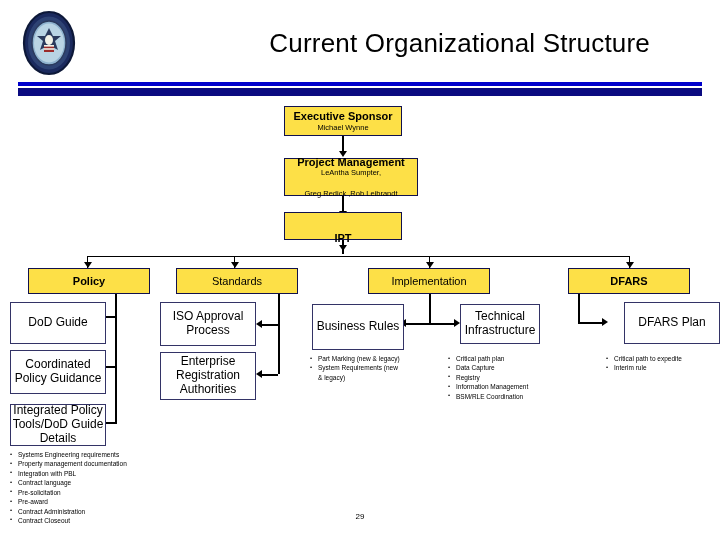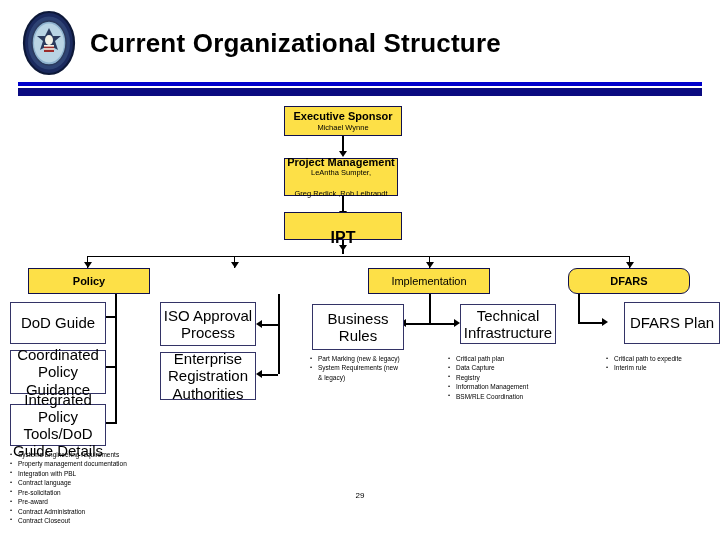--- a/index.html
+++ b/index.html
@@ -24,23 +24,23 @@
   
   .dod-seal {
     position: absolute;
     left: 20px; top: 10px;
     width: 58px; height: 66px;
   }
   .slide-title {
     position: absolute;
     left: 90px; top: 28px;
     width: 560px;
-    text-align: left;
+    text-align: right;
     font-size: 26px;
-    font-weight: bold;
+    font-weight: normal;
     letter-spacing: 0.2px;
     color: #000000;
     white-space: nowrap;
   }
   .rule-thin {
     position: absolute;
     left: 18px; top: 82px;
     width: 684px; height: 4px;
     background: #0000cc;
   }
@@ -72,21 +72,21 @@
     font-weight: bold;
     font-size: 11px;
     color: #000000;
   }
   .box .b-sub {
     font-size: 7.5px;
     color: #000000;
     margin-top: 1px;
   }
   .box .b-plain {
-    font-size: 15px;
+    font-size: 12px;
     color: #000000;
   }
 
   
   .vline {
     position: absolute;
     width: 2px;
     background: #000000;
   }
   .hline {
@@ -140,21 +140,21 @@
   }
   .bullets .bl:before {
     content: "\2022";
     position: absolute;
     left: 0; top: -0.5px;
     font-size: 6px;
   }
 
   .page-number {
     position: absolute;
-    left: 340px; top: 491px;
+    left: 340px; top: 512px;
     width: 40px;
     text-align: center;
     font-size: 8px;
     color: #000000;
   }
 </style>
 </head>
 <body>
 
 <div class="slide">
@@ -181,31 +181,31 @@
   <div class="rule-thick"></div>
 
   <div class="box filled" style="left:284px; top:106px; width:118px; height:30px;">
     <div class="b-title">Executive Sponsor</div>
     <div class="b-sub">Michael Wynne</div>
   </div>
 
   <div class="vline" style="left:342px; top:136px; height:17px;"></div>
   <div class="arrow-down" style="left:339px; top:151px;"></div>
 
-  <div class="box filled" style="left:284px; top:158px; width:114px; height:38px;">
+  <div class="box filled" style="left:284px; top:158px; width:134px; height:38px;">
     <div class="b-title">Project Management</div>
     <div class="b-sub">LeAntha Sumpter,</div>
     <div class="b-sub" style="margin-top:12px">Greg Redick ,Rob Leibrandt</div>
   </div>
 
   <div class="vline" style="left:342px; top:196px; height:17px;"></div>
   <div class="arrow-down" style="left:339px; top:211px;"></div>
 
   <div class="box filled" style="left:284px; top:212px; width:118px; height:28px;">
-    <div class="b-title" style="font-size:16px;margin-top:24px;">IPT</div>
+    <div class="b-title" style="font-size:11px;margin-top:24px;">IPT</div>
   </div>
 
   <div class="vline" style="left:342px; top:240px; height:14px;"></div>
   <div class="arrow-down" style="left:339px; top:245px;"></div>
   <div class="hthin" style="left:87px; top:256px; width:542px;"></div>
 
   <div class="vthin" style="left:87px; top:256px; height:12px;"></div>
   <div class="arrow-down" style="left:84px; top:262px;"></div>
 
   <div class="vthin" style="left:234px; top:256px; height:12px;"></div>
@@ -214,26 +214,29 @@
   <div class="vthin" style="left:429px; top:256px; height:12px;"></div>
   <div class="arrow-down" style="left:426px; top:262px;"></div>
 
   <div class="vthin" style="left:629px; top:256px; height:12px;"></div>
   <div class="arrow-down" style="left:626px; top:262px;"></div>
 
   <div class="box filled" style="left:28px; top:268px; width:122px; height:26px;">
     <div class="b-title">Policy</div>
   </div>
 
+  <div class="box filled" style="left:176px; top:268px; width:122px; height:26px;">
+    <div class="b-title" style="font-weight:normal;">Standards</div>
+  </div>
 
   <div class="box filled" style="left:368px; top:268px; width:122px; height:26px;">
     <div class="b-title" style="font-weight:normal;">Implementation</div>
   </div>
 
-  <div class="box filled" style="left:568px; top:268px; width:122px; height:26px;border-radius:9px;">
+  <div class="box filled" style="left:568px; top:268px; width:122px; height:26px;">
     <div class="b-title">DFARS</div>
   </div>
 
   <div class="vline" style="left:115px; top:294px; height:130px;"></div>
   <div class="hline" style="left:46px; top:316px; width:69px;"></div>
   <div class="arrow-left" style="left:40px; top:312px;"></div>
   <div class="hline" style="left:46px; top:366px; width:69px;"></div>
   <div class="arrow-left" style="left:40px; top:362px;"></div>
   <div class="hline" style="left:46px; top:422px; width:69px;"></div>
   <div class="arrow-left" style="left:40px; top:418px;"></div>
@@ -277,21 +280,21 @@
 
   <div class="vline" style="left:429px; top:294px; height:30px;"></div>
   <div class="hline" style="left:406px; top:323px; width:48px;"></div>
   <div class="arrow-left" style="left:400px; top:319px;"></div>
   <div class="arrow-right" style="left:454px; top:319px;"></div>
 
   <div class="box" style="left:312px; top:304px; width:92px; height:46px;">
     <div class="b-plain">Business Rules</div>
   </div>
 
-  <div class="box" style="left:460px; top:304px; width:96px; height:40px;text-align:center;">
+  <div class="box" style="left:460px; top:304px; width:80px; height:40px;text-align:center;">
     <div class="b-plain">Technical Infrastructure</div>
   </div>
 
   <div class="bullets" style="left:310px; top:354px; width:92px;">
     <div class="bl">Part Marking (new &amp; legacy)</div>
     <div class="bl">System Requirements (new &amp; legacy)</div>
   </div>
 
   <div class="bullets" style="left:448px; top:354px; width:110px;">
     <div class="bl">Critical path plan</div>

